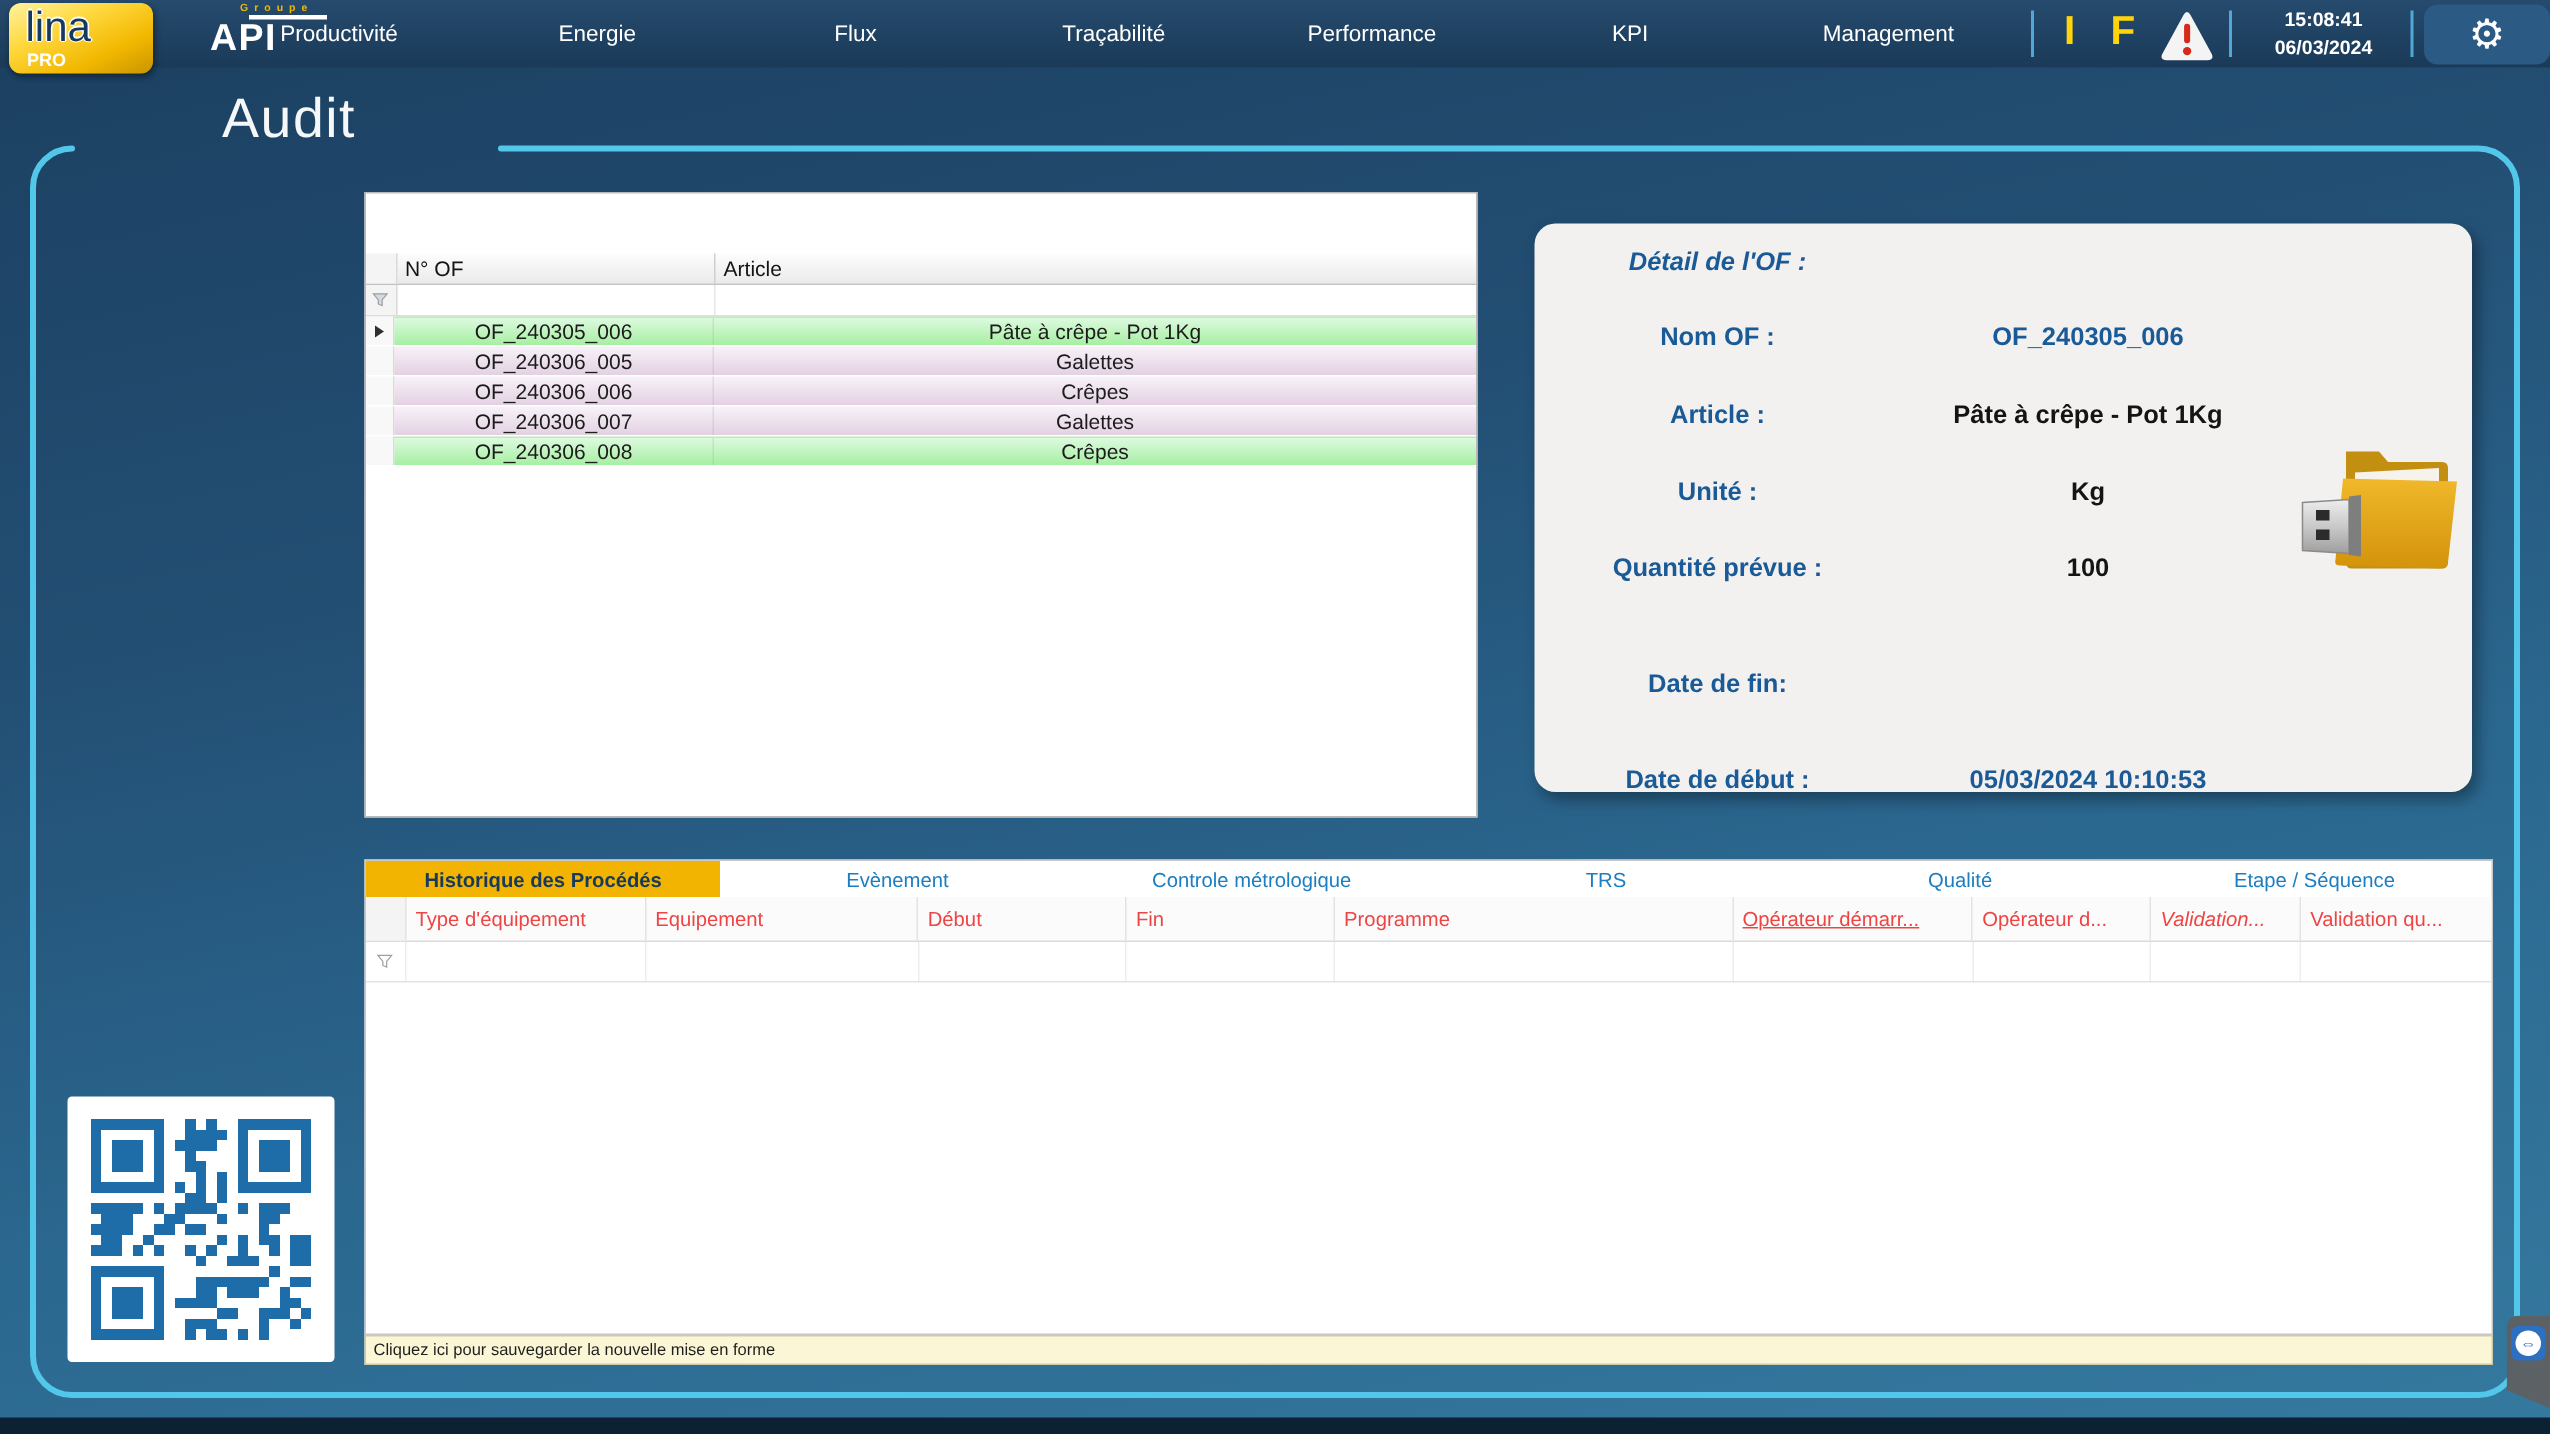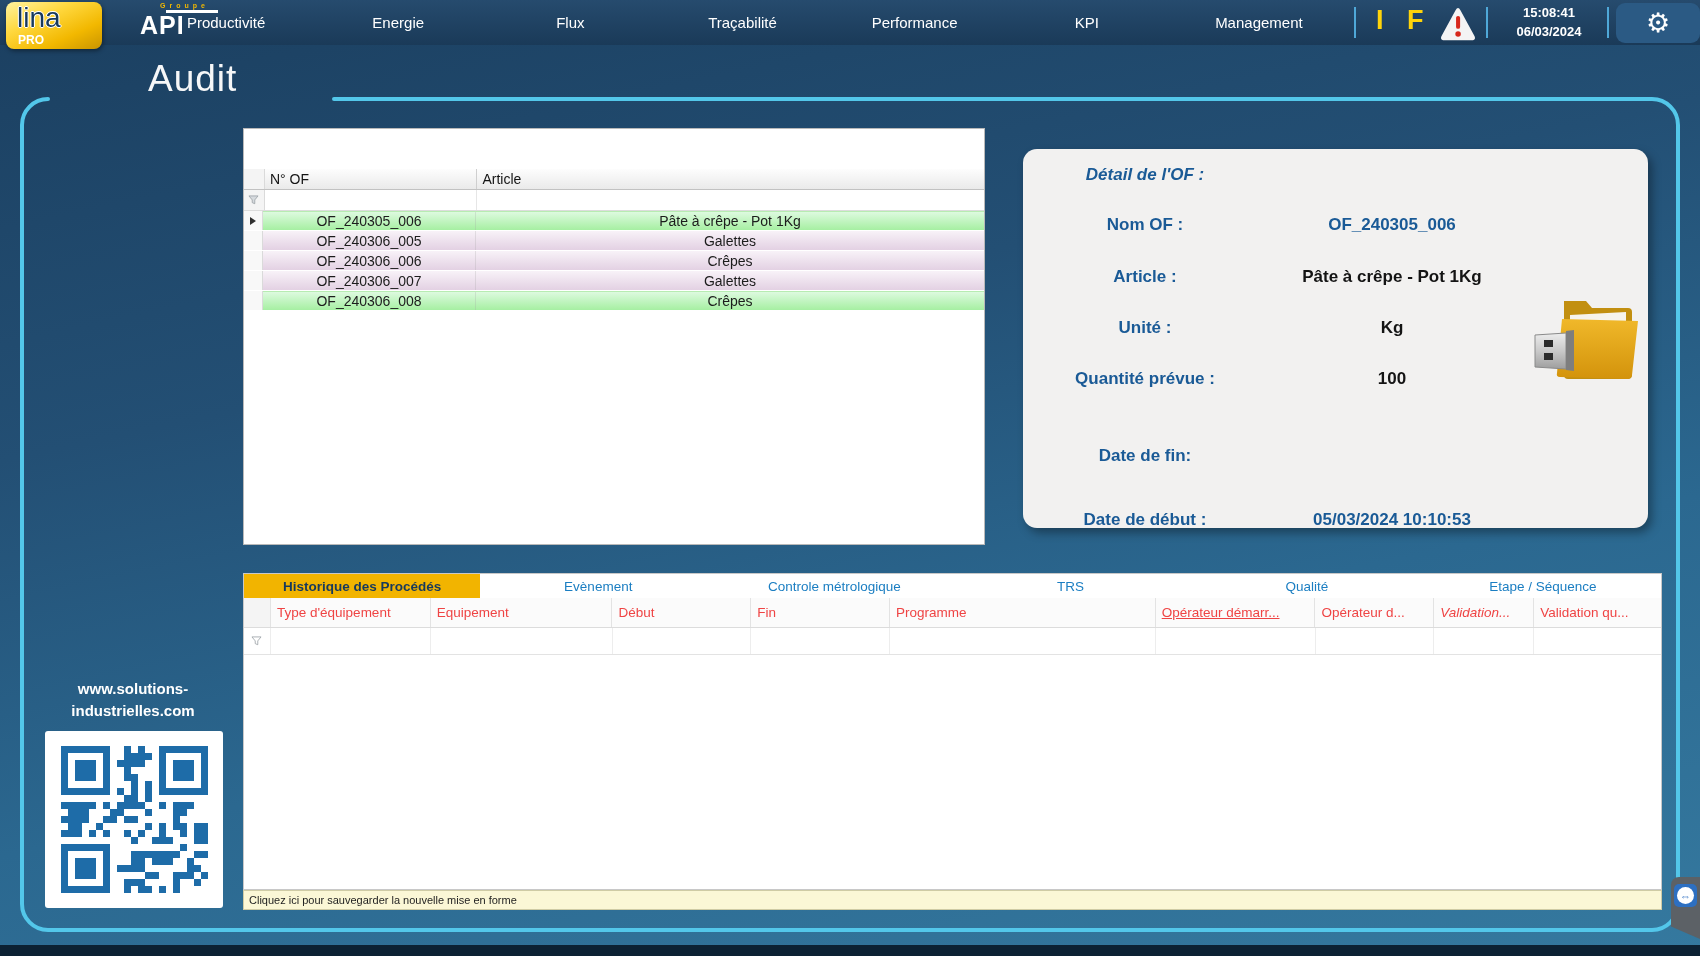--- a/index.html
+++ b/index.html
@@ -292,24 +292,20 @@
         <div class="lt-fcell" style="width: 266px;"></div>
         <div class="lt-fcell" style="width: 160px;"></div>
         <div class="lt-fcell" style="width: 119px;"></div>
         <div class="lt-fcell" style="width: 100px;"></div>
         <div class="lt-fcell" style="width: 127px; border-right: none;"></div>
       </div>
   </div>
 
   <div class="save-bar">Cliquez ici pour sauvegarder la nouvelle mise en forme</div>
 
-  <div class="website">
-    <div>www.solutions-</div>
-    <div>industrielles.com</div>
-  </div>
   <div class="qr">
     <svg id="qr-svg" viewBox="0 0 23 23" width="162" height="161" shape-rendering="crispEdges">
         <rect x="1" y="1" width="1" height="1" fill="#1E6CA8"></rect>
         <rect x="2" y="1" width="1" height="1" fill="#1E6CA8"></rect>
         <rect x="3" y="1" width="1" height="1" fill="#1E6CA8"></rect>
         <rect x="4" y="1" width="1" height="1" fill="#1E6CA8"></rect>
         <rect x="5" y="1" width="1" height="1" fill="#1E6CA8"></rect>
         <rect x="6" y="1" width="1" height="1" fill="#1E6CA8"></rect>
         <rect x="7" y="1" width="1" height="1" fill="#1E6CA8"></rect>
         <rect x="10" y="1" width="1" height="1" fill="#1E6CA8"></rect>

